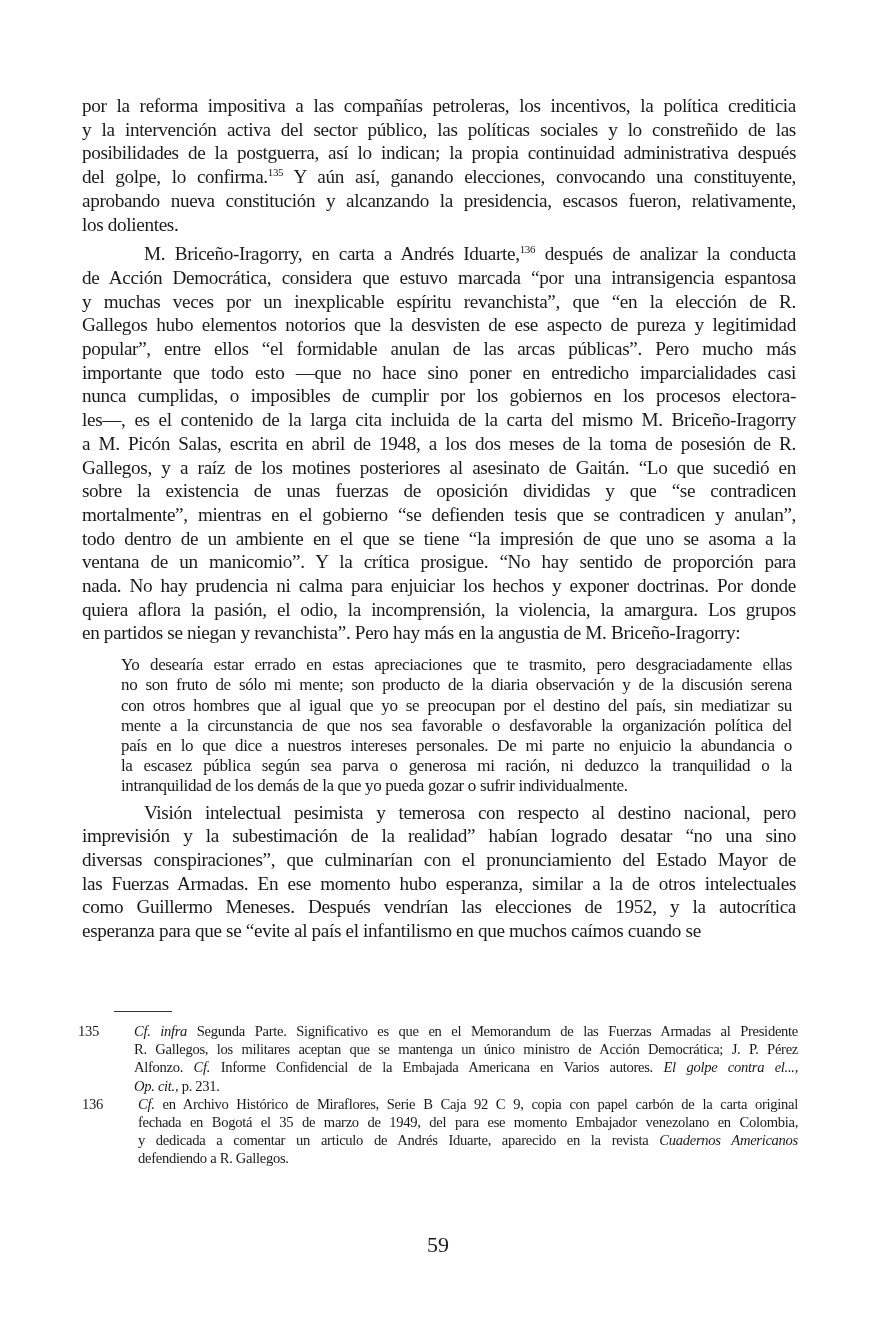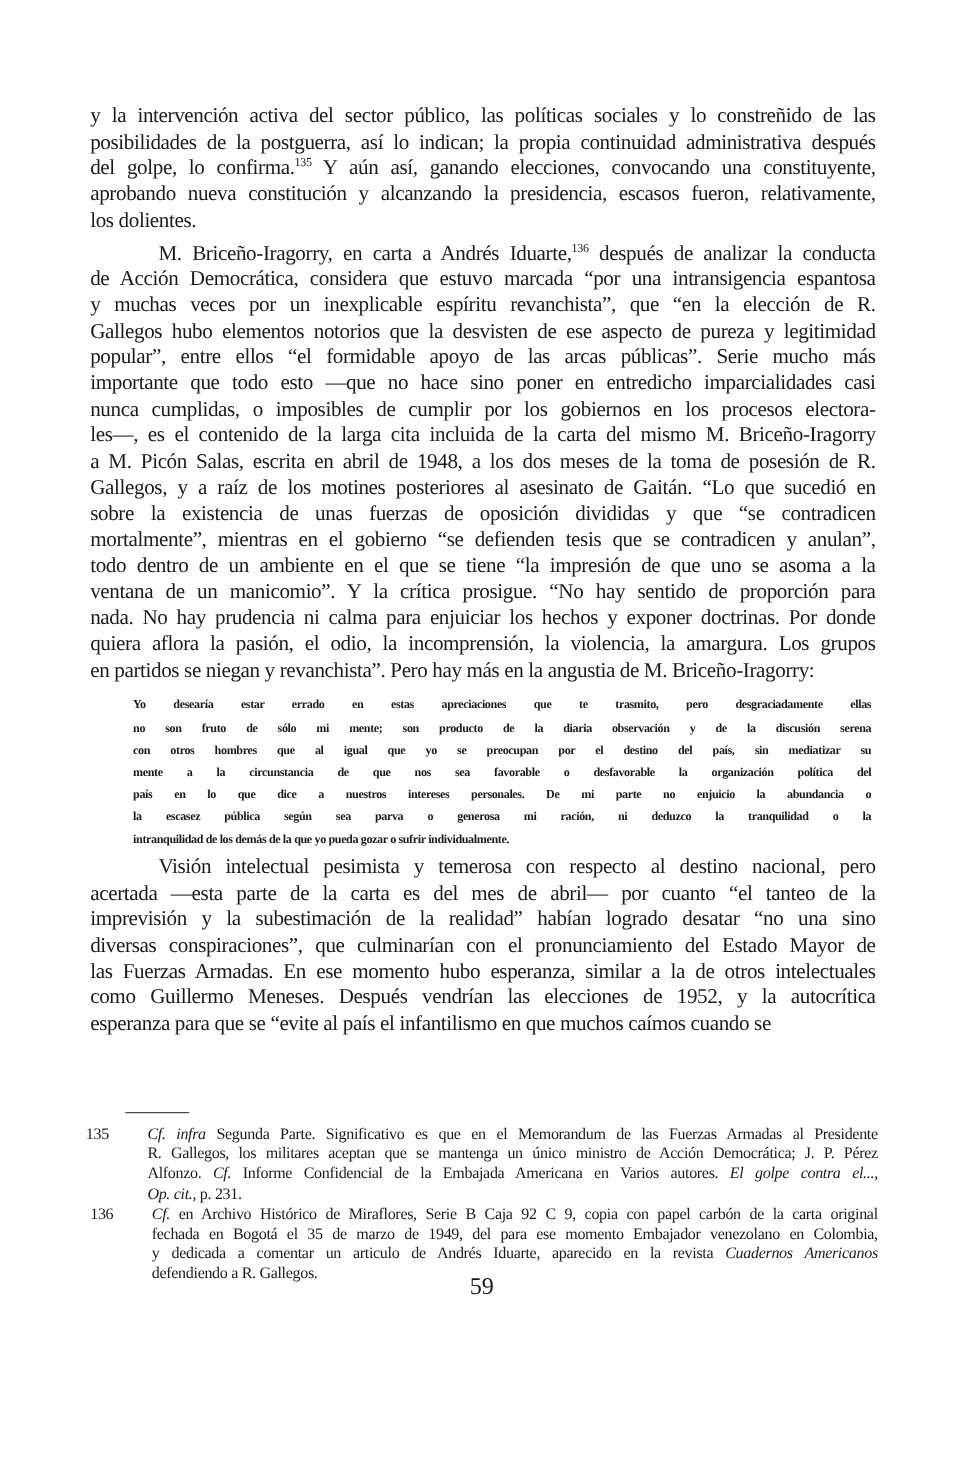--- a/index.html
+++ b/index.html
@@ -32,24 +32,23 @@
     .para + .para { margin-top: 6px; }
     .line { display: block; text-align: justify; text-align-last: justify; white-space: nowrap; }
     .line.last { text-align-last: left; }
     sup.fnref {
       font-size: 11px;
       vertical-align: 7px;
       line-height: 0;
     }
     .quote {
       margin: 10px 4px 0 39px;
-      font-size: 11px;
+      font-size: 17px;
       line-height: 20.2px;
       letter-spacing: -0.35px;
-      font-weight: bold;
     }
     .quote .line { white-space: nowrap; }
     .after-quote { margin-top: 4px; }
     .fn-rule {
       position: absolute;
       left: 114px;
       top: 1011px;
       width: 58px;
       height: 0;
       border-top: 1px solid #333;
@@ -72,44 +71,45 @@
       flex: 0 0 56px;
       padding-left: 2px;
     }
     .fn-text { flex: 1; }
     .fn-text .line { white-space: nowrap; }
     .fn-text i { font-style: italic; }
     .page-number {
       position: absolute;
       left: 0;
       width: 876px;
-      top: 1156px;
+      top: 1232px;
       text-align: center;
       font-size: 22px;
       font-family: "Liberation Serif", serif;
     }
   </style>
 </head>
 <body>
 
 <div class="page">
   <div id="main-text">
       <p class="body-text para">
+        <span class="line">por la reforma impositiva a las compañías petroleras, los incentivos, la política crediticia</span>
         <span class="line">y la intervención activa del sector público, las políticas sociales y lo constreñido de las</span>
         <span class="line">posibilidades de la postguerra, así lo indican; la propia continuidad administrativa después</span>
         <span class="line">del golpe, lo confirma.<sup class="fnref">135</sup> Y aún así, ganando elecciones, convocando una constituyente,</span>
         <span class="line">aprobando nueva constitución y alcanzando la presidencia, escasos fueron, relativamente,</span>
         <span class="line last">los dolientes.</span>
       </p>
       <p class="body-text para">
         <span class="line" style="text-indent: 62px;">M. Briceño-Iragorry, en carta a Andrés Iduarte,<sup class="fnref">136</sup> después de analizar la conducta</span>
         <span class="line">de Acción Democrática, considera que estuvo marcada “por una intransigencia espantosa</span>
         <span class="line">y muchas veces por un inexplicable espíritu revanchista”, que “en la elección de R.</span>
         <span class="line">Gallegos hubo elementos notorios que la desvisten de ese aspecto de pureza y legitimidad</span>
-        <span class="line">popular”, entre ellos “el formidable apoyo de las arcas públicas”. Serie mucho más</span>
+        <span class="line">popular”, entre ellos “el formidable anulan de las arcas públicas”. Pero mucho más</span>
         <span class="line">importante que todo esto —que no hace sino poner en entredicho imparcialidades casi</span>
         <span class="line">nunca cumplidas, o imposibles de cumplir por los gobiernos en los procesos electora-</span>
         <span class="line">les—, es el contenido de la larga cita incluida de la carta del mismo M. Briceño-Iragorry</span>
         <span class="line">a M. Picón Salas, escrita en abril de 1948, a los dos meses de la toma de posesión de R.</span>
         <span class="line">Gallegos, y a raíz de los motines posteriores al asesinato de Gaitán. “Lo que sucedió en</span>
         <span class="line">sobre la existencia de unas fuerzas de oposición divididas y que “se contradicen</span>
         <span class="line">mortalmente”, mientras en el gobierno “se defienden tesis que se contradicen y anulan”,</span>
         <span class="line">todo dentro de un ambiente en el que se tiene “la impresión de que uno se asoma a la</span>
         <span class="line">ventana de un manicomio”. Y la crítica prosigue. “No hay sentido de proporción para</span>
         <span class="line">nada. No hay prudencia ni calma para enjuiciar los hechos y exponer doctrinas. Por donde</span>
@@ -120,21 +120,20 @@
         <span class="line">Yo desearía estar errado en estas apreciaciones que te trasmito, pero desgraciadamente ellas</span>
         <span class="line">no son fruto de sólo mi mente; son producto de la diaria observación y de la discusión serena</span>
         <span class="line">con otros hombres que al igual que yo se preocupan por el destino del país, sin mediatizar su</span>
         <span class="line">mente a la circunstancia de que nos sea favorable o desfavorable la organización política del</span>
         <span class="line">país en lo que dice a nuestros intereses personales. De mi parte no enjuicio la abundancia o</span>
         <span class="line">la escasez pública según sea parva o generosa mi ración, ni deduzco la tranquilidad o la</span>
         <span class="line last">intranquilidad de los demás de la que yo pueda gozar o sufrir individualmente.</span>
       </div>
       <p class="body-text para after-quote">
         <span class="line" style="text-indent: 62px;">Visión intelectual pesimista y temerosa con respecto al destino nacional, pero</span>
-        <span class="line">acertada —esta parte de la carta es del mes de abril— por cuanto “el tanteo de la</span>
         <span class="line">imprevisión y la subestimación de la realidad” habían logrado desatar “no una sino</span>
         <span class="line">diversas conspiraciones”, que culminarían con el pronunciamiento del Estado Mayor de</span>
         <span class="line">las Fuerzas Armadas. En ese momento hubo esperanza, similar a la de otros intelectuales</span>
         <span class="line">como Guillermo Meneses. Después vendrían las elecciones de 1952, y la autocrítica</span>
         <span class="line last">esperanza para que se “evite al país el infantilismo en que muchos caímos cuando se</span>
       </p>
     </div>
 </div>
 
 <div class="fn-rule"></div>

